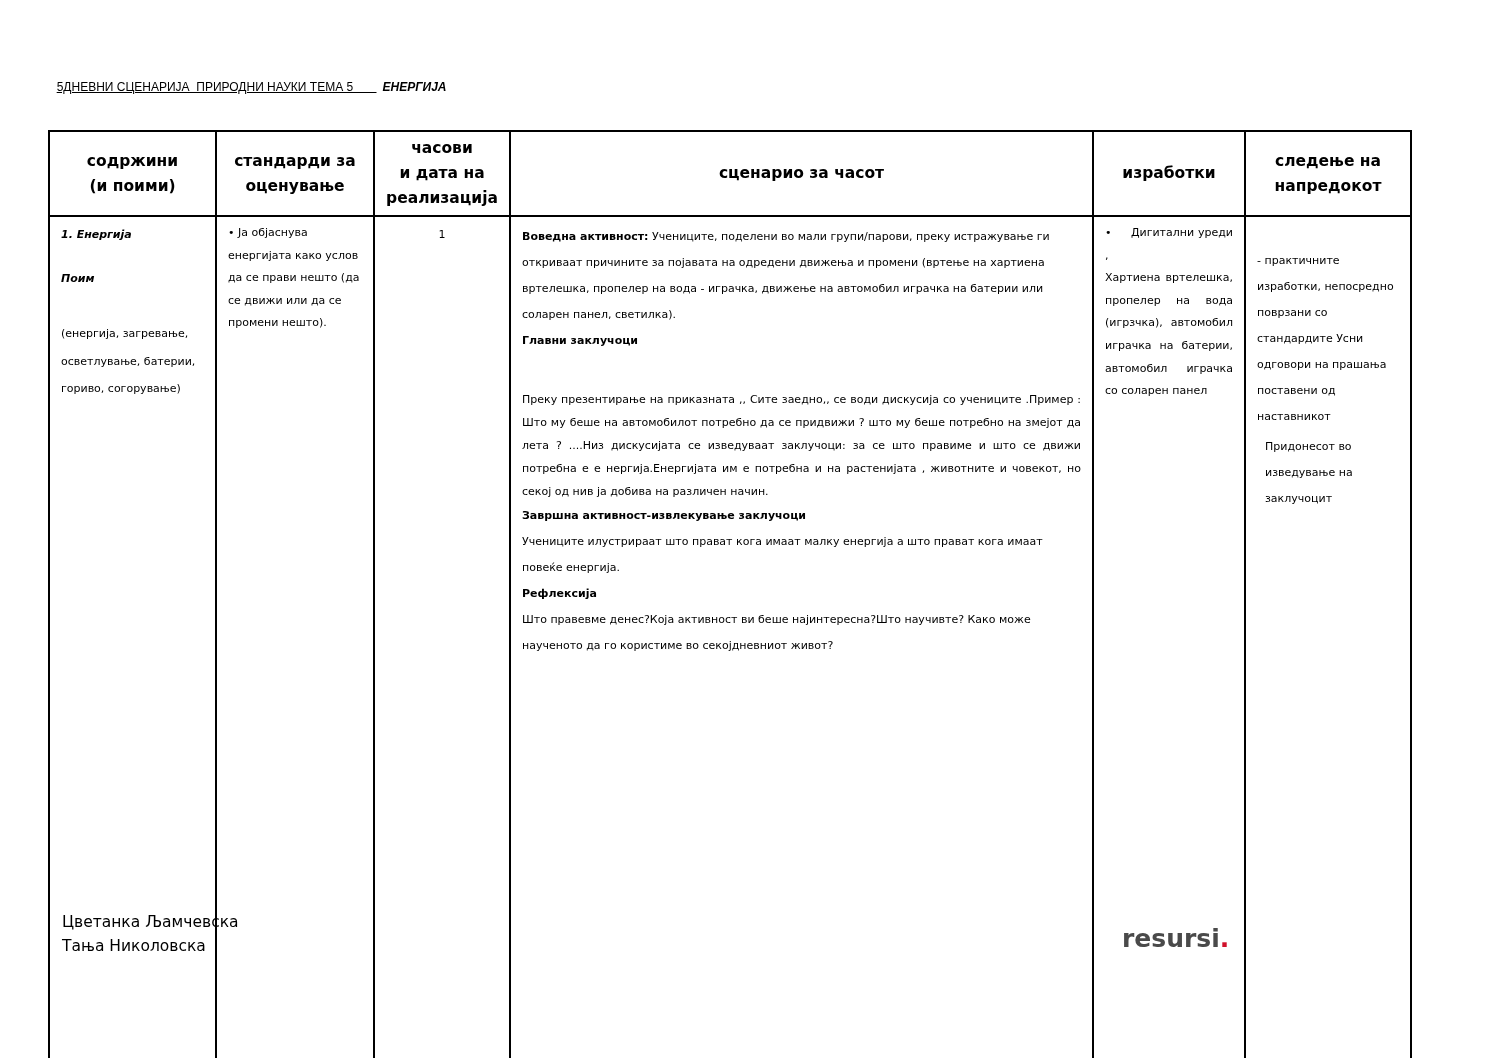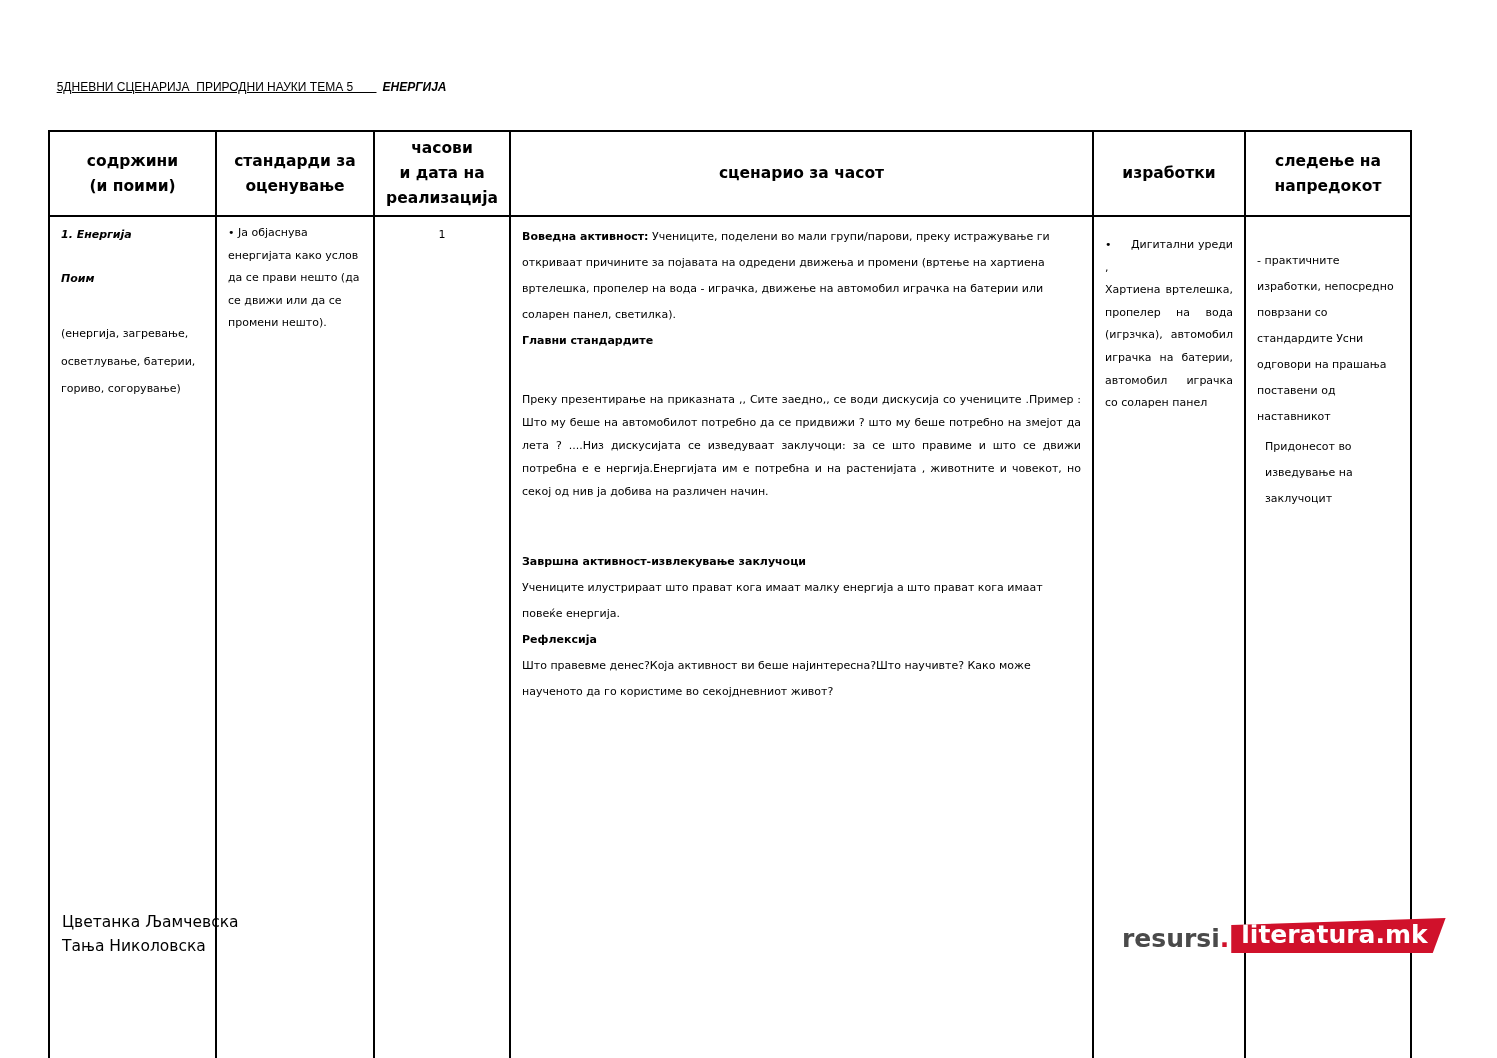--- a/index.html
+++ b/index.html
@@ -34,23 +34,23 @@
 
     .cell-content { padding: 6px 10px; }
     .content-cell .unit { font-weight: bold; font-style: italic; }
     .content-cell .term-label { font-weight: bold; font-style: italic; margin-top: 22px; }
     .content-cell .terms { line-height: 27.5px; margin-top: 30px; }
     .std-cell .cell-content { padding: 4px 10px; line-height: 22.5px; }
     .hours-cell { text-align: center; }
     .scen-cell .cell-content { padding: 6px 10px; line-height: 26px; }
     .scen-cell b { font-weight: bold; }
     .scen-cell .justify { text-align: justify; line-height: 23px; margin-top: 34px; }
-    .scen-cell .closing { margin-top: 46px; }
+    .scen-cell .closing { }
     .res-cell .cell-content { padding: 4px 10px; line-height: 22.6px; font-family: "DejaVu Sans", sans-serif; text-align: justify; }
-    .res-cell .first { font-weight: normal; margin-top: 12px; }
+    .res-cell .first { font-weight: normal; }
     .prog-cell .cell-content { padding: 30px 10px 6px 10px; line-height: 26px; }
     .prog-cell .p2 { padding-left: 8px; margin-top: 4px; }
 
     .authors {
       position: absolute; left: 62px; top: 910px;
       font-size: 15.5px; line-height: 24px;
     }
     .logo {
       position: absolute; left: 1122px; top: 905px; height: 48px;
       display: flex; align-items: flex-end;
@@ -103,21 +103,21 @@
       </td>
       <td class="std-cell">
         <div class="cell-content">• Ја објаснува енергијата како услов да се прави нешто (да се движи или да се промени нешто).</div>
       </td>
       <td class="hours-cell">
         <div class="cell-content">1</div>
       </td>
       <td class="scen-cell">
         <div class="cell-content">
           <div><b>Воведна активност:</b><span> Учениците, поделени во мали групи/парови, преку истражување ги откриваат причините за појавата на одредени движења и промени (вртење на хартиена вртелешка, пропелер на вода - играчка, движење на автомобил играчка на батерии или соларен панел, светилка).</span></div>
-          <div><b>Главни стандардите</b></div>
+          <div><b>Главни заклучоци</b></div>
           <div class="justify">Преку презентирање на приказната ,, Сите заедно,, се води дискусија со учениците .Пример : Што му беше на автомобилот потребно да се придвижи ? што му беше потребно на змејот да лета ? ....Низ дискусијата се изведуваат заклучоци: за се што правиме и што се движи потребна е е нергија.Енергијата им е потребна и на растенијата , животните и човекот, но секој од нив ја добива на различен начин.</div>
           <div class="closing"><b>Завршна активност-извлекување заклучоци</b></div>
           <div>Учениците илустрираат што прават кога имаат малку енергија а што прават кога имаат повеќе енергија.</div>
           <div><b>Рефлексија</b></div>
           <div>Што правевме денес?Која активност ви беше најинтересна?Што научивте? Како може наученото да го користиме во секојдневниот живот?</div>
         </div>
       </td>
       <td class="res-cell">
         <div class="cell-content">
           <div class="first" style="white-space:pre-wrap">•     Дигитални уреди         ,</div>
@@ -135,14 +135,13 @@
 </table>
 
 <div class="authors">
   <div>Цветанка Љамчевска</div>
   <div>Тања Николовска</div>
 </div>
 
 <div class="logo">
   <span class="grey">resursi</span>
     <span class="dot">.</span>
-    <span class="red-box">literatura.mk</span>
 </div>
 
 </body></html>

